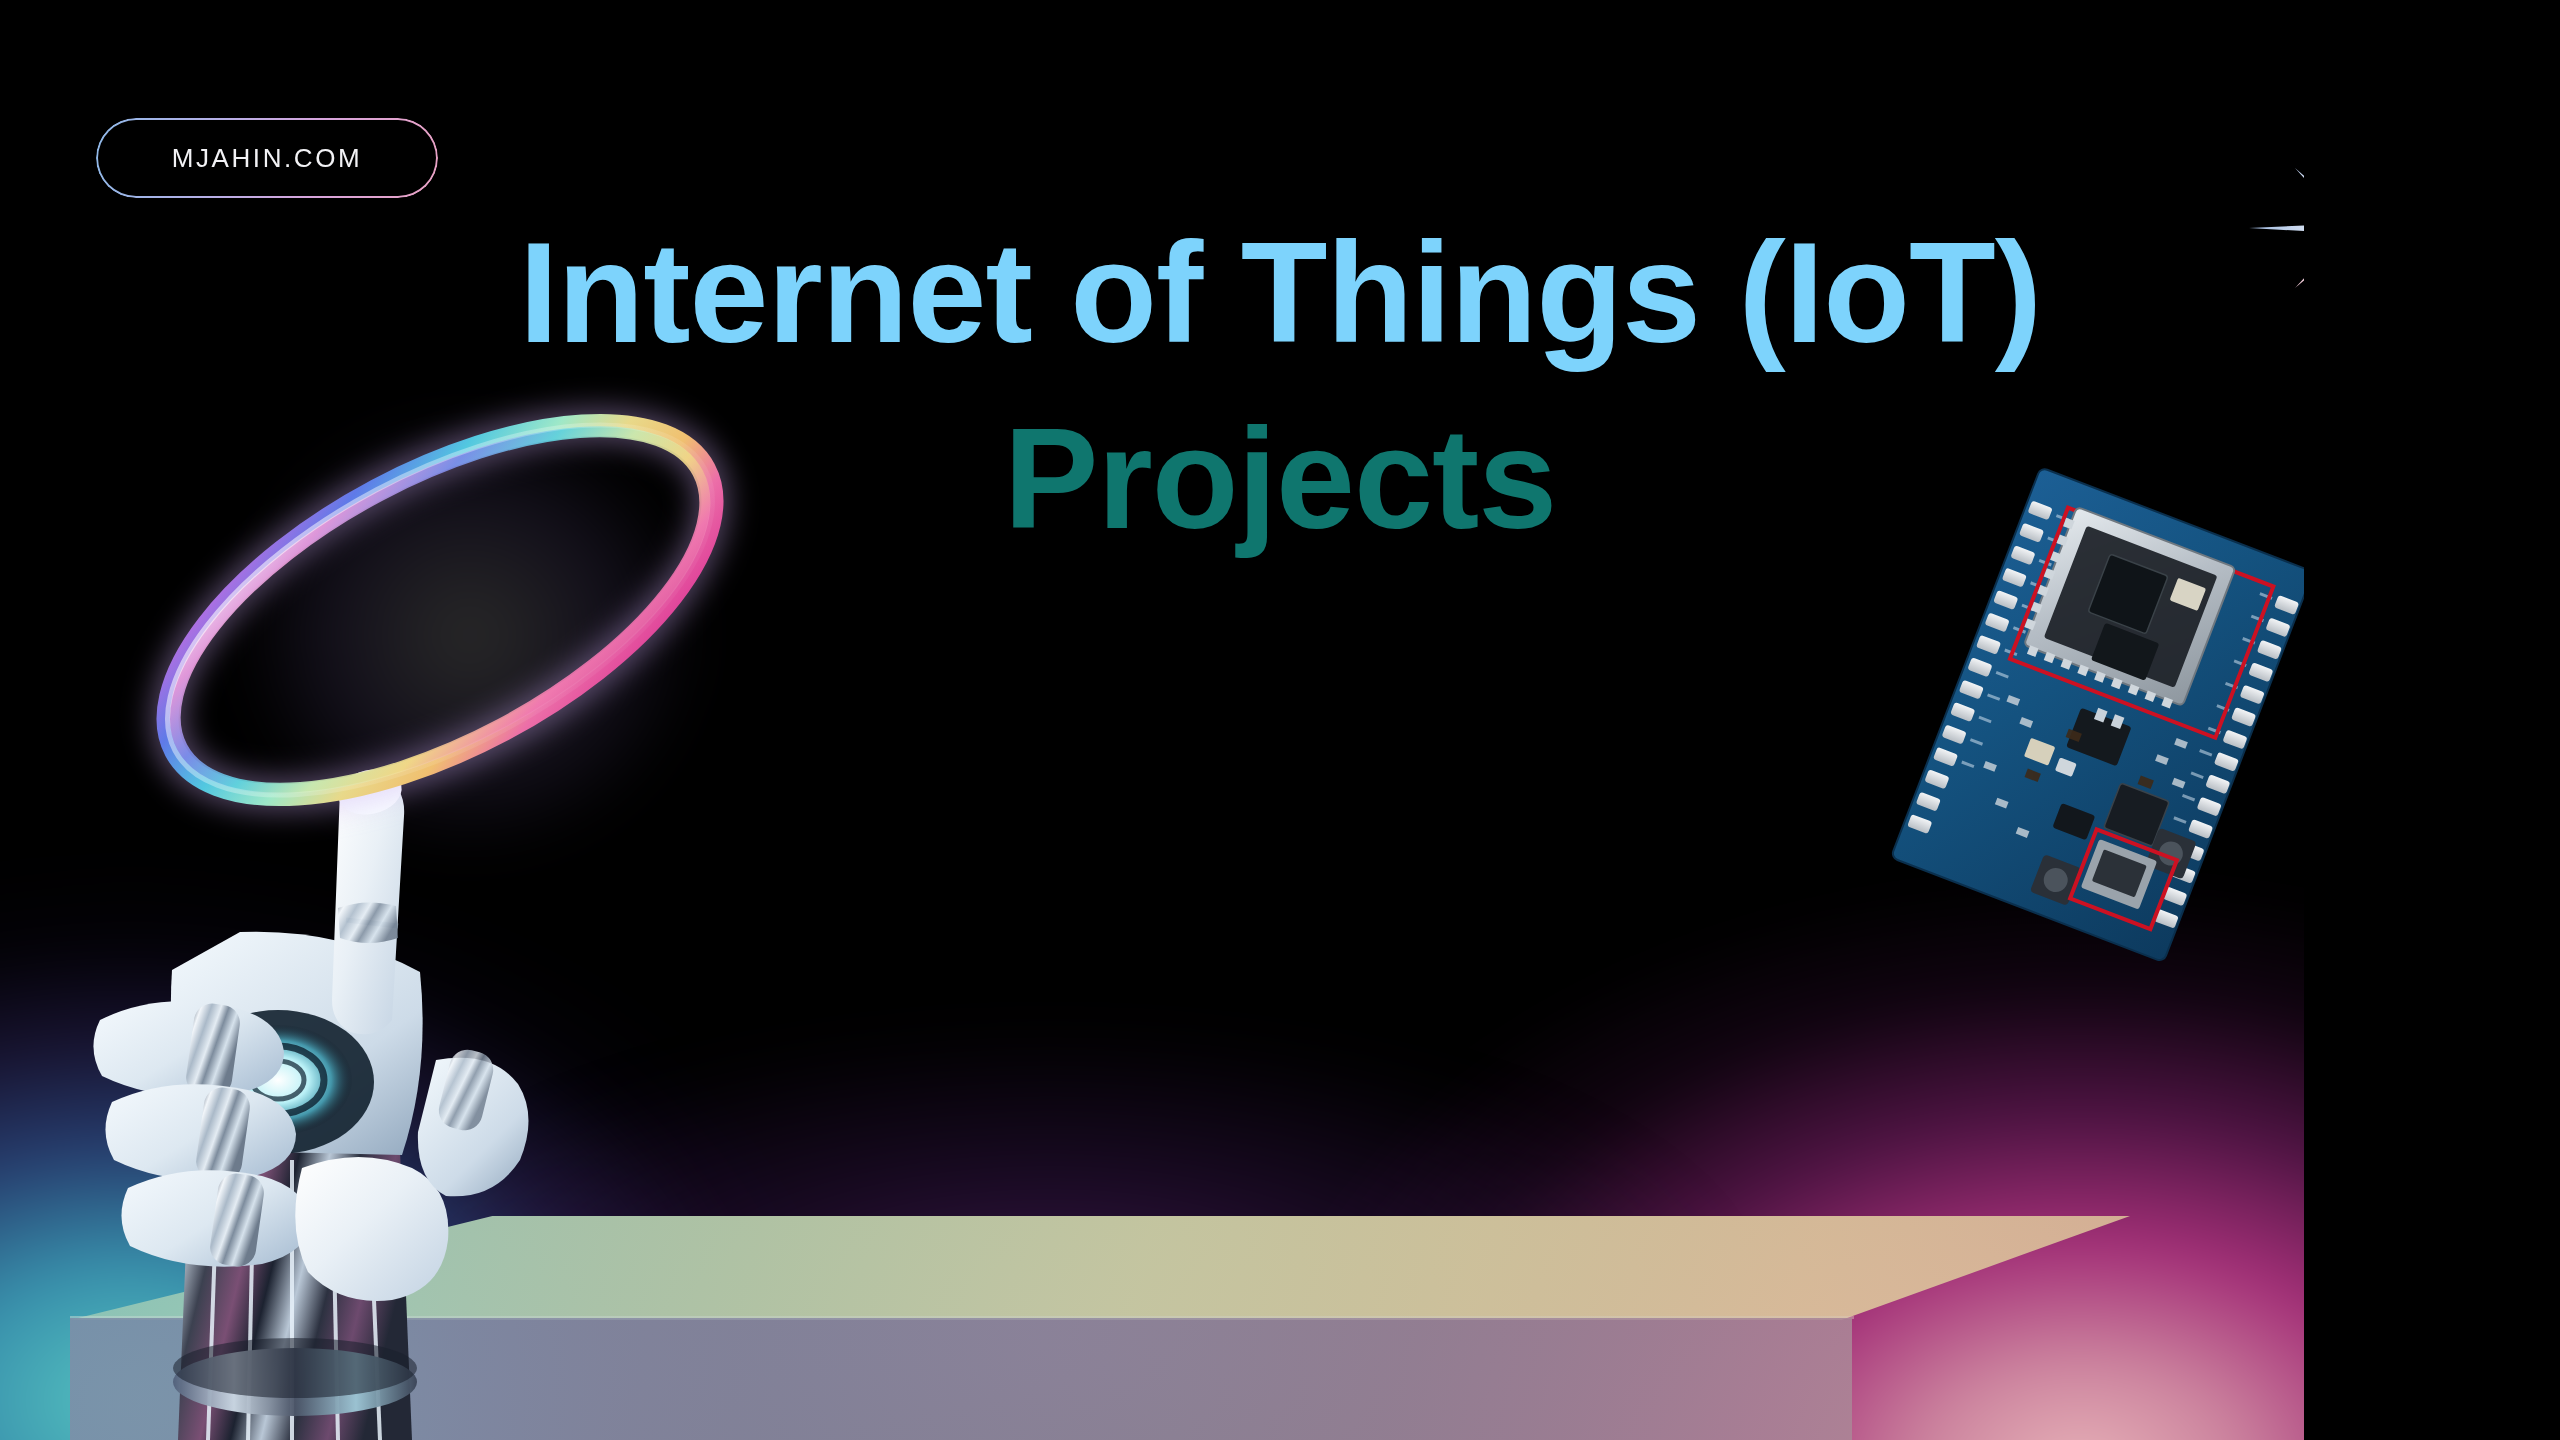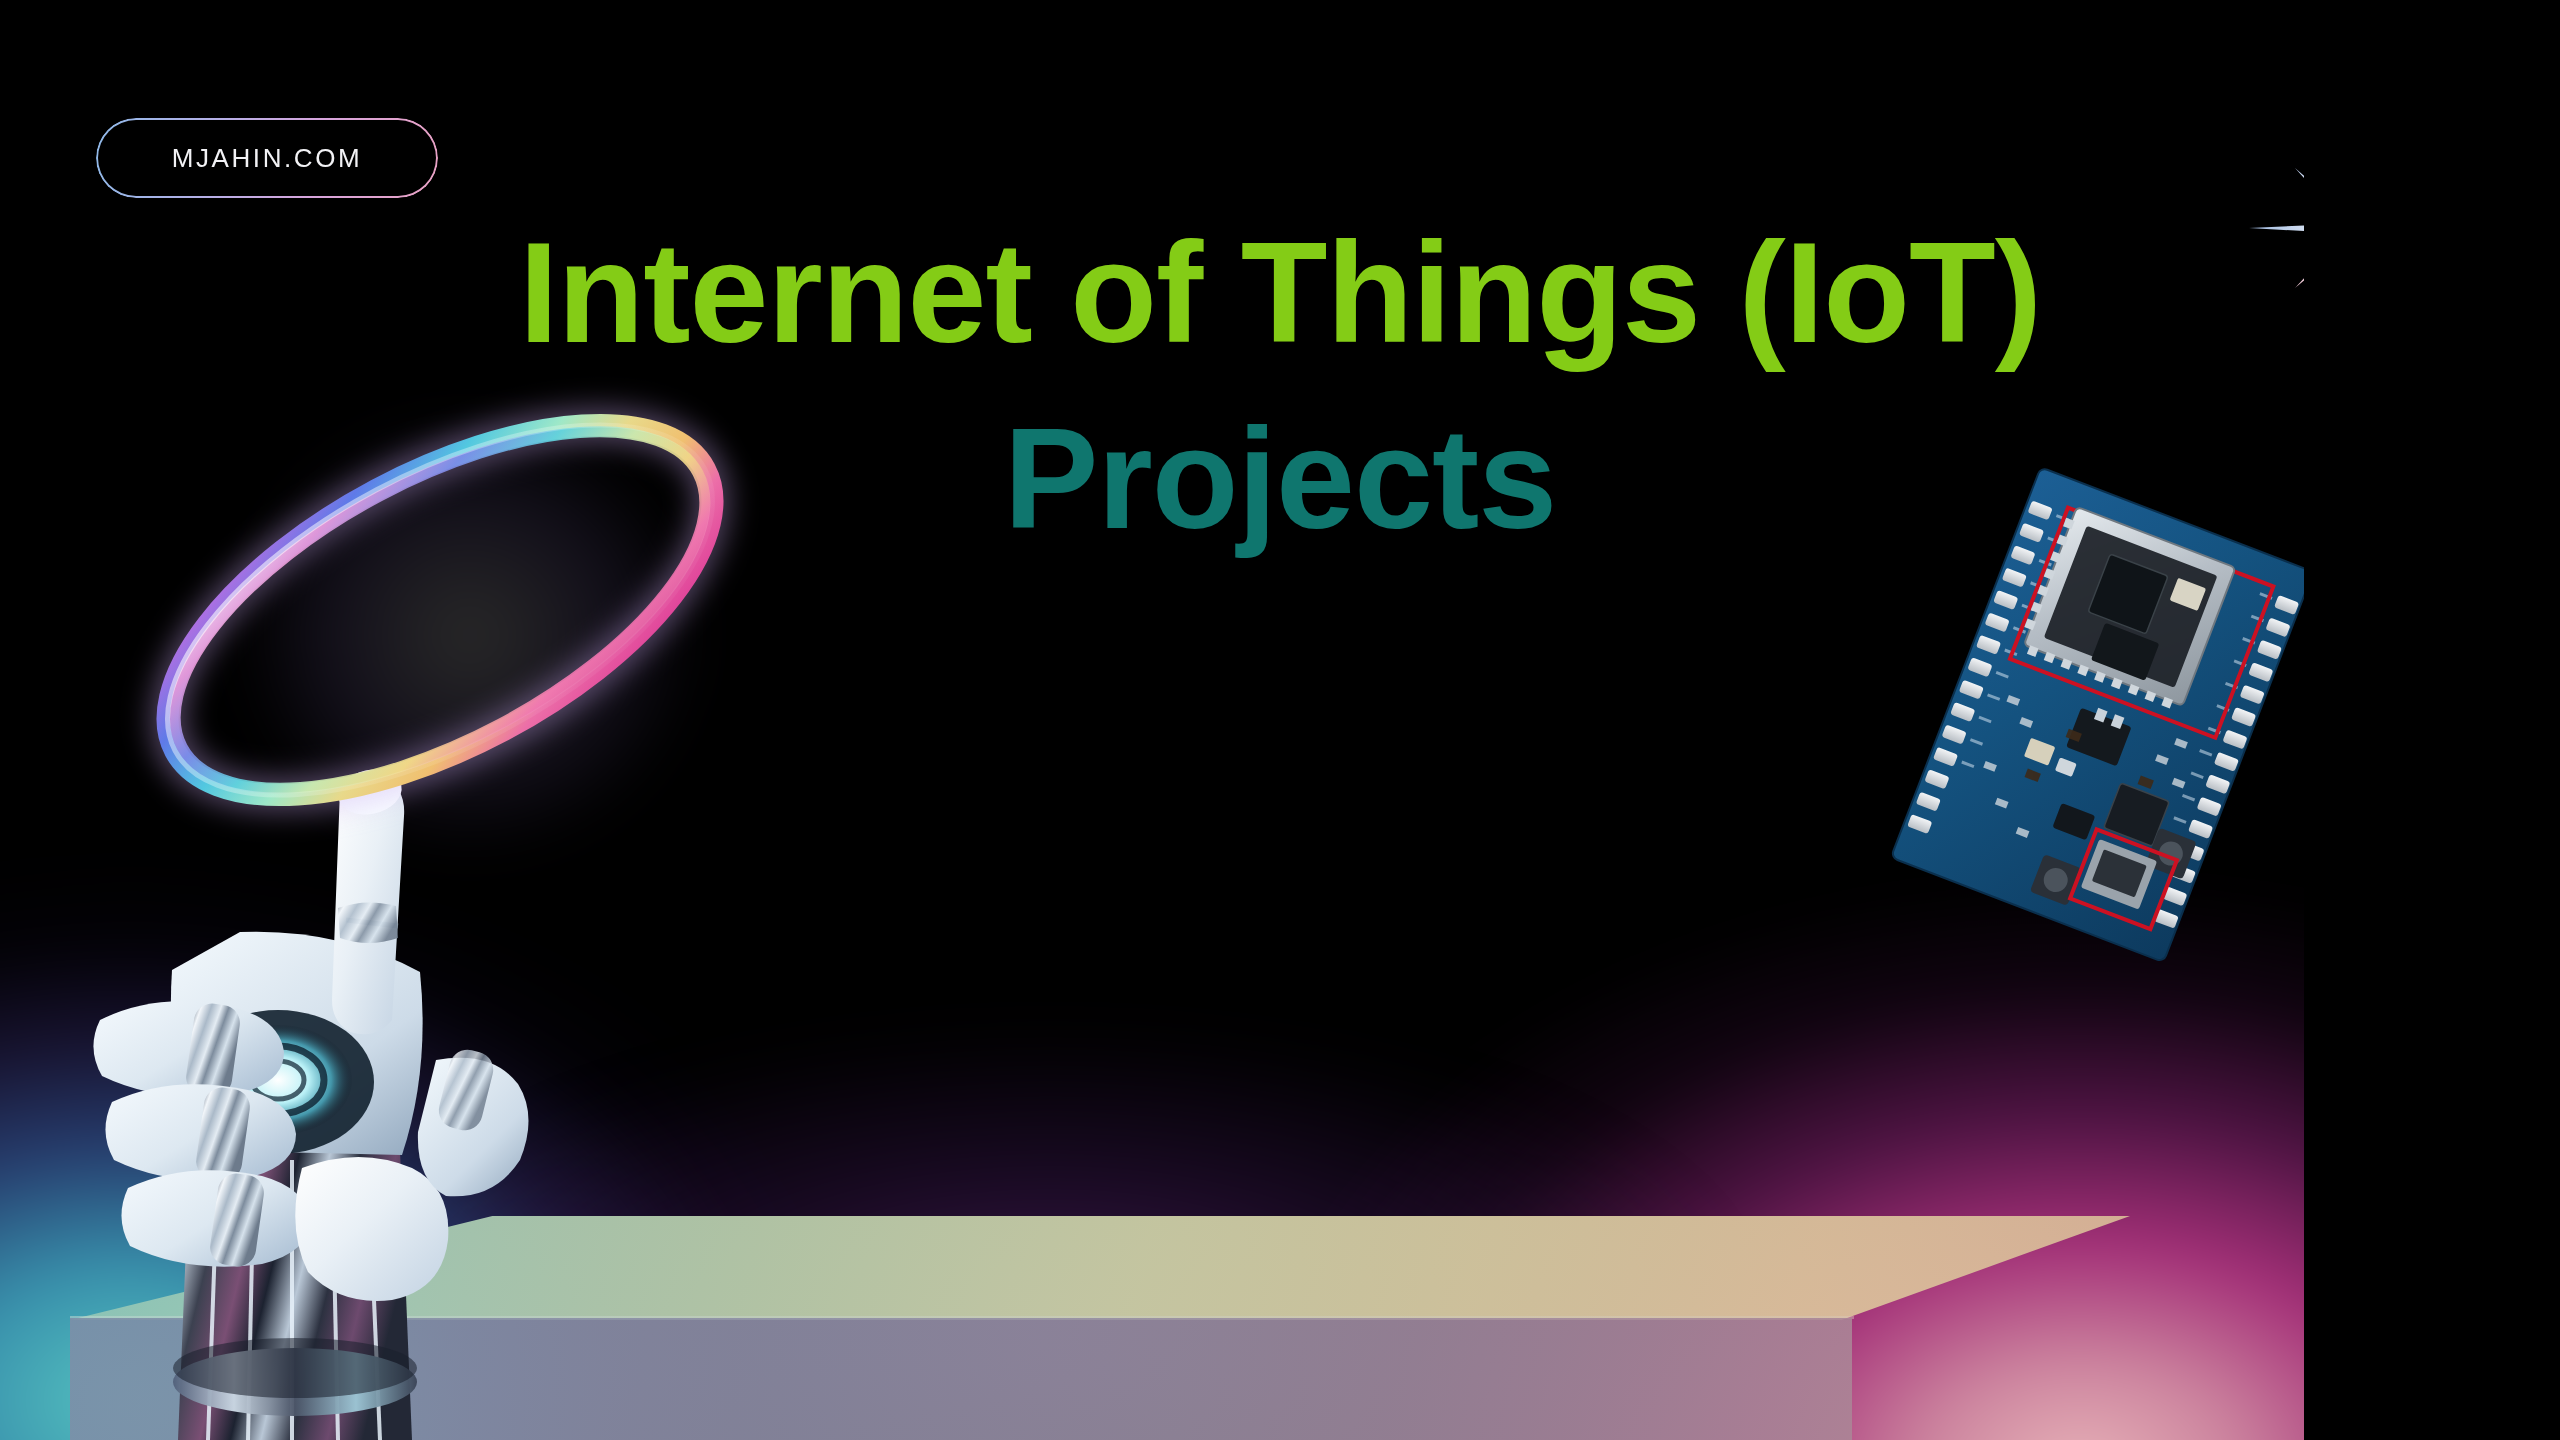--- a/index.html
+++ b/index.html
@@ -110,21 +110,21 @@
   .sparkle { position:absolute; left:2247px; top:118px; width:222px; height:222px; z-index:35; }
 
   
   .headline {
     position:absolute; left:0; top:222px; width:2560px;
     text-align:center; z-index:30;
     line-height:1.0;
   }
   .title-line1 {
     display:block;
-    color:#84cc16;
+    color:#7dd3fc;
     font-size:142px;
     font-weight:700;
     letter-spacing:-1px;
   }
   .title-line2 {
     display:block;
     margin-top:44px;
     color:#0f766e;
     font-size:142px;
     font-weight:700;

